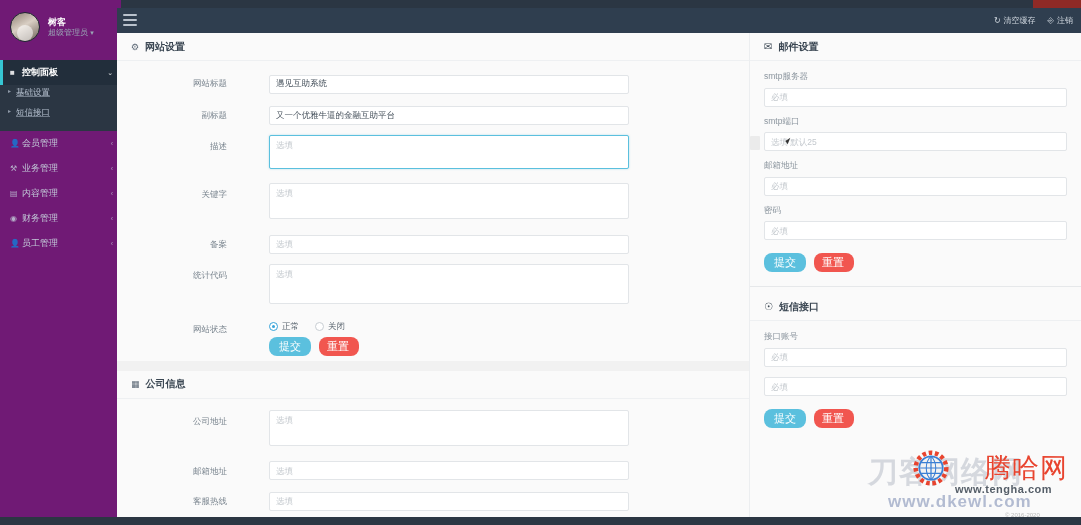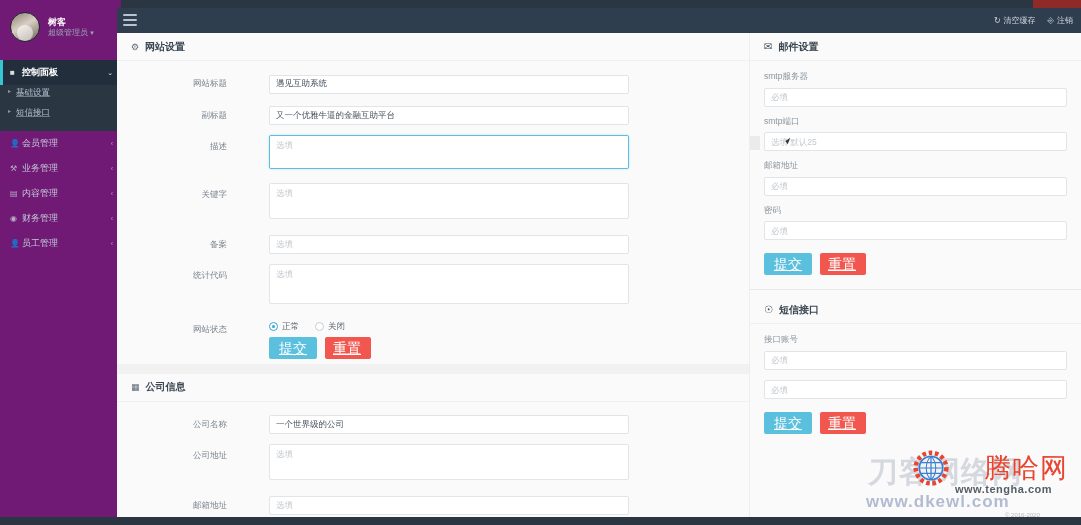--- a/index.html
+++ b/index.html
@@ -155,26 +155,25 @@
     display: inline-block; position: relative;
   }
   .rdot.on { border-color: #36a3d9; }
   .rdot.on::after {
     content:""; position:absolute; left:2px; top:2px; width:3px; height:3px;
     border-radius:50%; background:#36a3d9;
   }
 
   .btnrow { display: flex; gap: 8px; padding-top: 4px; }
   .btn {
-    border: none; border-radius: 2px;
-    font-size: 14px; color: #fff;
+    border: none; border-radius: 8px;
+    font-size: 11px; color: #fff;
     padding: 4px 10px; cursor: pointer;
     font-family: "Liberation Sans", sans-serif;
     line-height: 1;
-    text-decoration: underline;
   }
   .btn.blue { background: #5bc0de; }
   .btn.red  { background: #f1564f; padding-left: 8px; }
   .gap { height: 10px; background: #f1f1f1; }
 
   
   .rfield { margin-bottom: 9px; }
   .rlabel { font-size: 8.5px; color: #8b959e; margin-bottom: 3px; }
   .rinp {
     width: 100%; height: 19px;
@@ -211,21 +210,21 @@
   
   .wm { position: absolute; pointer-events: none; }
   .wm-dk {
     left: 868px; top: 452px;
     font-size: 30px; font-weight: bold;
     color: rgba(120,130,150,.28);
     letter-spacing: 1px;
     white-space: nowrap;
   }
   .wm-dk2 {
-    left: 866px; top: 492px;
+    left: 888px; top: 492px;
     font-size: 17px; font-weight: bold;
     color: rgba(90,110,160,.45);
     letter-spacing: 1px; white-space: nowrap;
   }
   .wm-gear {
     left: 913px; top: 450px; width: 36px; height: 36px;
   }
   .wm-th {
     left: 984px; top: 450px;
     font-size: 27px; font-weight: normal; color: #e8442f;
@@ -408,26 +407,20 @@
 
       <div class="gap"></div>
 
       <div class="panel-head">
         <span class="phico">▦</span>
         <span>公司信息</span>
       </div>
 
       <div style="padding:6px 0 0 0;">
         <div class="frow">
-          <div class="flabel">公司名称</div>
-          <div class="fctrl">
-            <input class="inp" value="一个世界级的公司" style="">
-          </div>
-        </div>
-        <div class="frow">
           <div class="flabel">公司地址</div>
           <div class="fctrl">
             <textarea class="inp" placeholder="选填" style=""></textarea>
           </div>
         </div>
         <div class="frow">
           <div class="flabel">邮箱地址</div>
           <div class="fctrl">
             <input class="inp" placeholder="选填" style="">
           </div>

